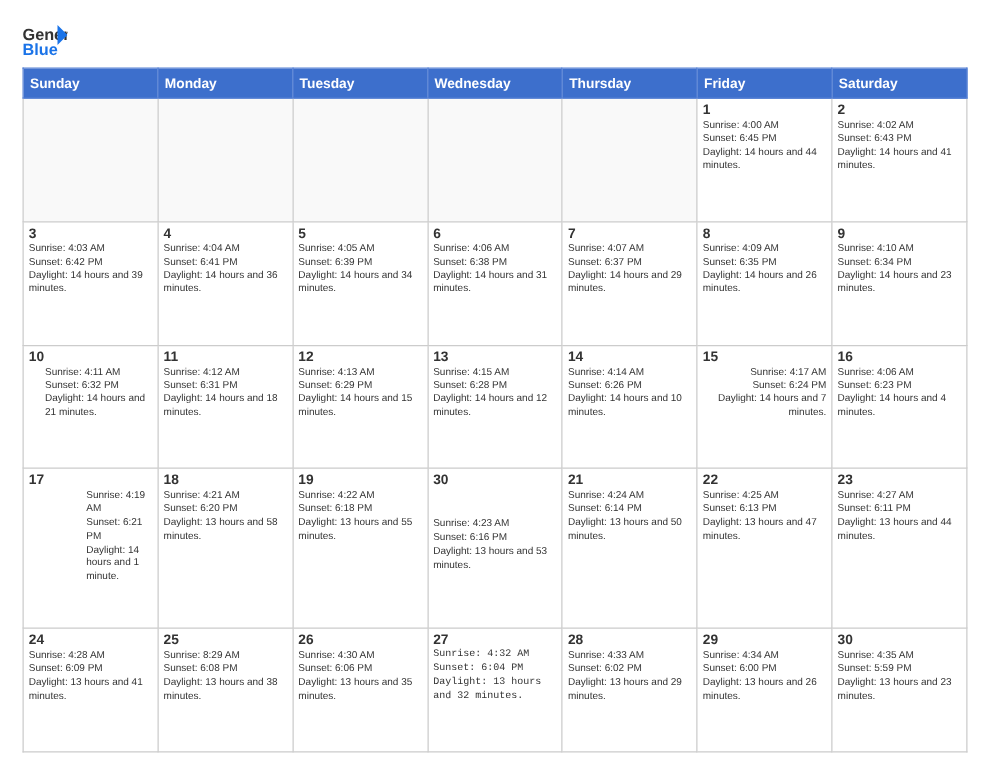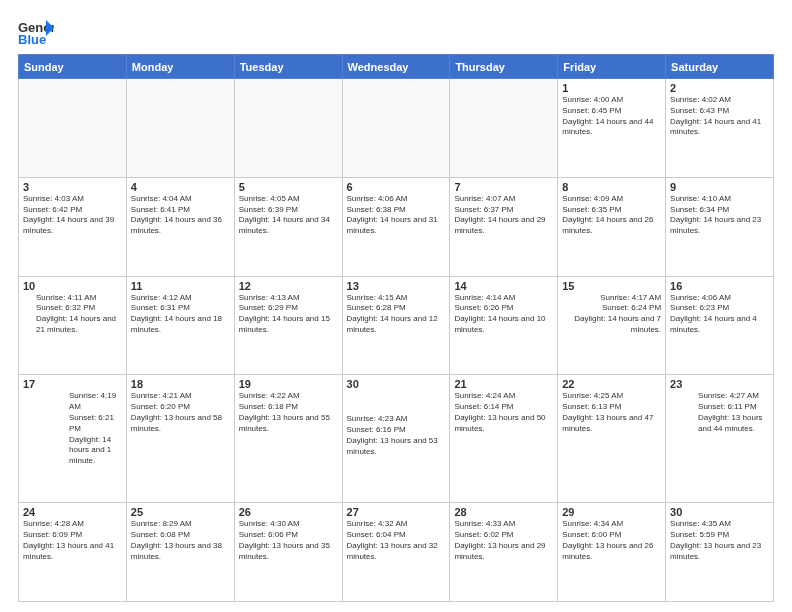--- a/index.html
+++ b/index.html
@@ -256,21 +256,21 @@
 Daylight: 13 hours and 50 minutes.</div>
           </td>
           <td>
             <span class="day-num">22</span>
             <div class="day-info" style="white-space: pre-line;">Sunrise: 4:25 AM
 Sunset: 6:13 PM
 Daylight: 13 hours and 47 minutes.</div>
           </td>
           <td>
             <span class="day-num">23</span>
-            <div class="day-info" style="white-space: pre-line; margin-left: 28px;">Sunrise: 4:27 AM
+            <div class="day-info" style="white-space: pre-line;">Sunrise: 4:27 AM
 Sunset: 6:11 PM
 Daylight: 13 hours and 44 minutes.</div>
           </td>
         </tr>
         <tr>
           <td>
             <span class="day-num">24</span>
             <div class="day-info" style="white-space: pre-line;">Sunrise: 4:28 AM
 Sunset: 6:09 PM
 Daylight: 13 hours and 41 minutes.</div>
@@ -282,21 +282,21 @@
 Daylight: 13 hours and 38 minutes.</div>
           </td>
           <td>
             <span class="day-num">26</span>
             <div class="day-info" style="white-space: pre-line;">Sunrise: 4:30 AM
 Sunset: 6:06 PM
 Daylight: 13 hours and 35 minutes.</div>
           </td>
           <td>
             <span class="day-num">27</span>
-            <div class="day-info" style="white-space: pre-line;">Sunrise: 4:32 AM
+            <div class="day-info" style="white-space: pre-line; font-family: Liberation Mono, monospace;">Sunrise: 4:32 AM
 Sunset: 6:04 PM
 Daylight: 13 hours and 32 minutes.</div>
           </td>
           <td>
             <span class="day-num">28</span>
             <div class="day-info" style="white-space: pre-line;">Sunrise: 4:33 AM
 Sunset: 6:02 PM
 Daylight: 13 hours and 29 minutes.</div>
           </td>
           <td>

